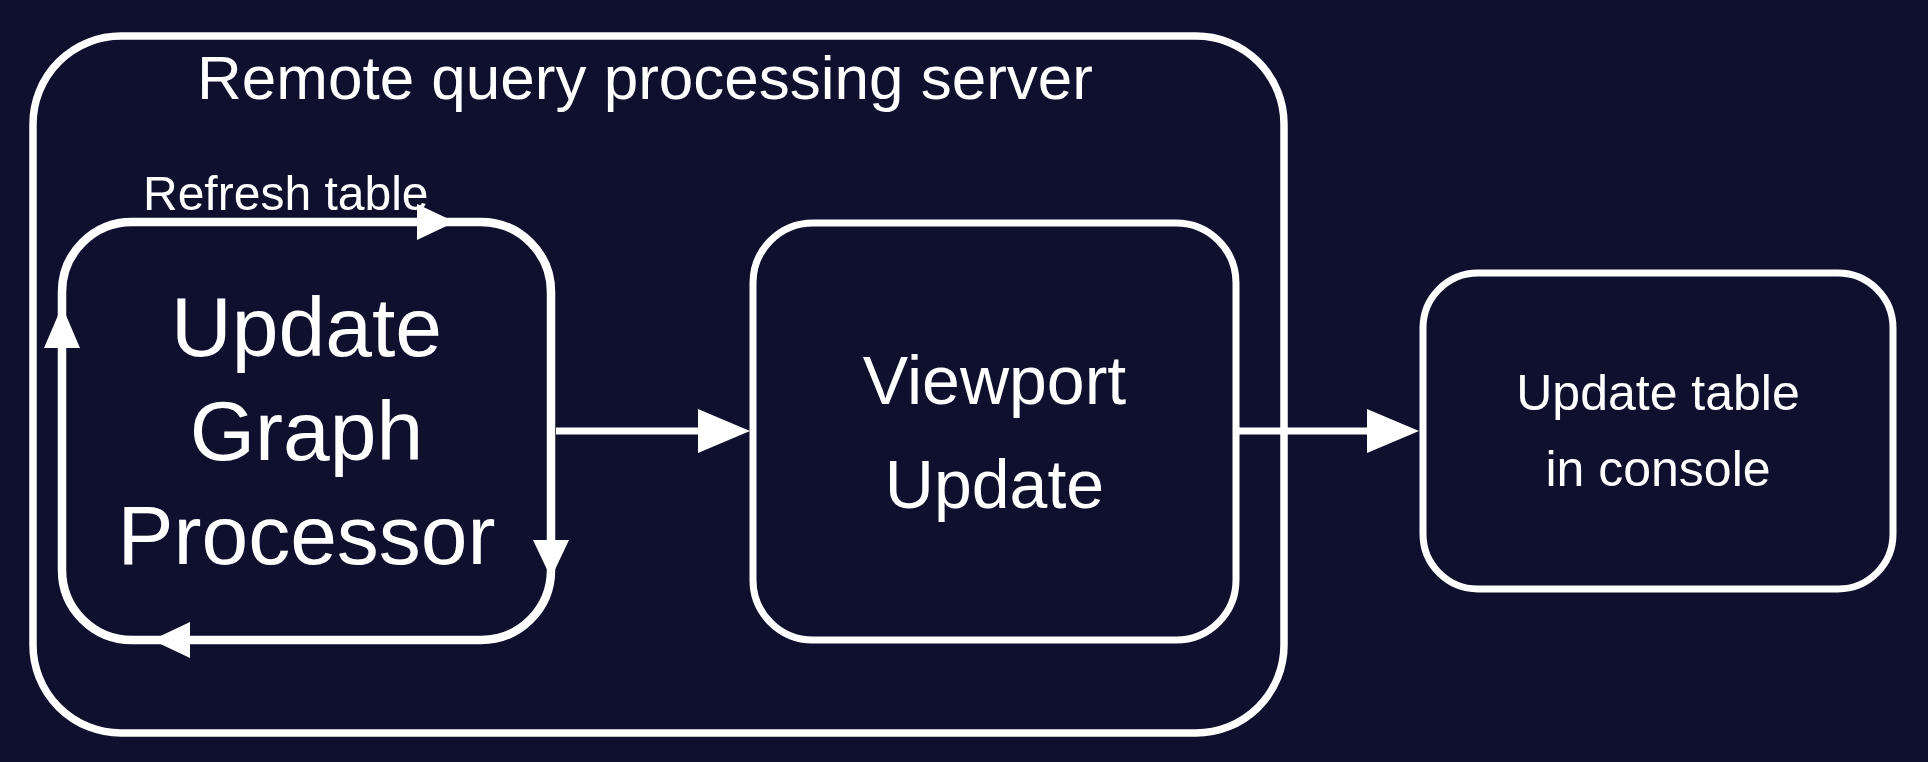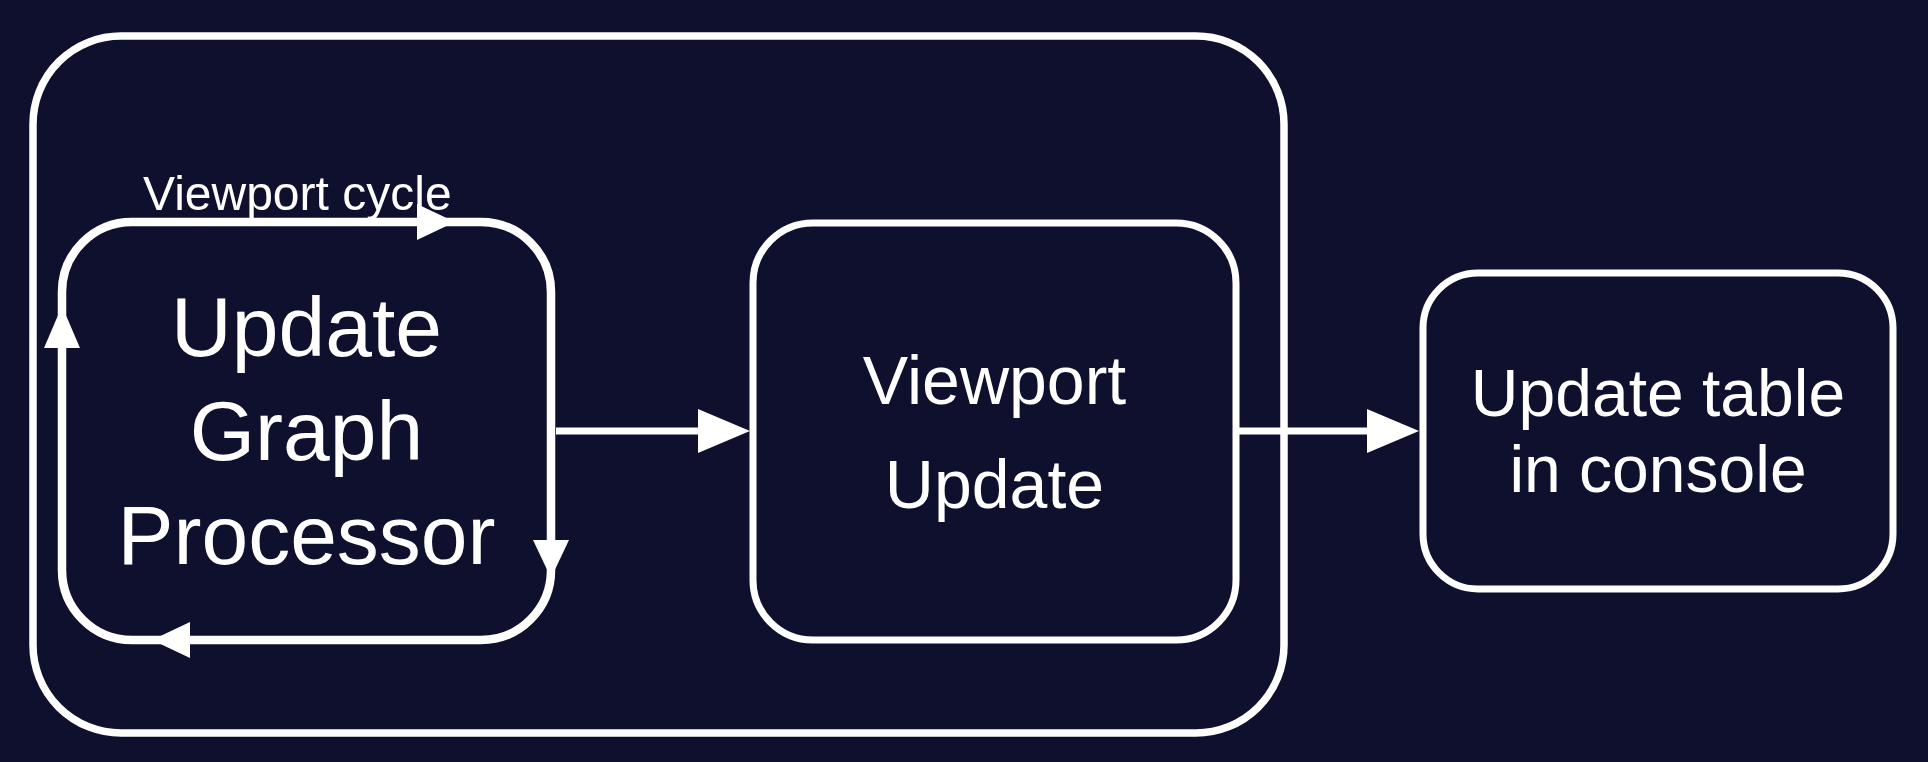--- a/index.html
+++ b/index.html
@@ -74,21 +74,21 @@
     width: 483px;
     height: 417px;
     font-size: 68px;
     line-height: 104px;
   }
   .console-label {
     left: 1423px;
     top: 273px;
     width: 470px;
     height: 316px;
-    font-size: 66px;
+    font-size: 50px;
     line-height: 76px;
   }
 </style>
 </head>
 <body>
 
 <div class="stage">
 
   <svg width="1928" height="762" viewBox="0 0 1928 762">
 
@@ -105,22 +105,23 @@
 
     <rect x="1423" y="273" width="470" height="316" rx="55" ry="55" stroke-width="7" class="stroke"></rect>
 
     <line x1="556" y1="431" x2="702" y2="431" stroke-width="7" class="stroke"></line>
     <polygon points="750,431 698,409 698,453" class="fill"></polygon>
 
     <line x1="1236" y1="431" x2="1370" y2="431" stroke-width="7" class="stroke"></line>
     <polygon points="1419,431 1367,409 1367,453" class="fill"></polygon>
   </svg>
 
+  <div class="label title-label">Remote query processing server</div>
 
-  <div class="label refresh-label">Viewport cycle</div>
+  <div class="label refresh-label">Refresh table</div>
 
   <div class="node-label ugp-label">Update
 Graph
 Processor</div>
 
   <div class="node-label viewport-label">Viewport
 Update</div>
 
   <div class="node-label console-label">Update table
 in console</div>

